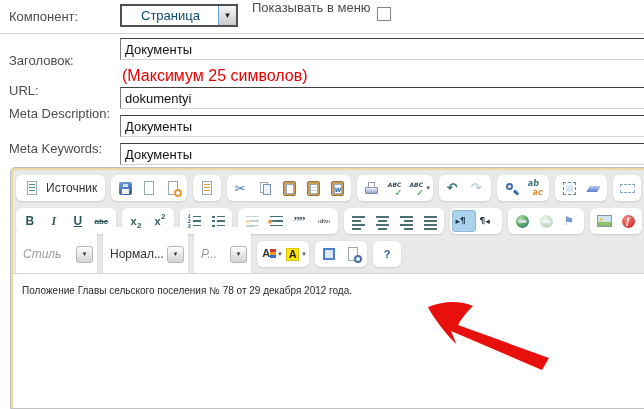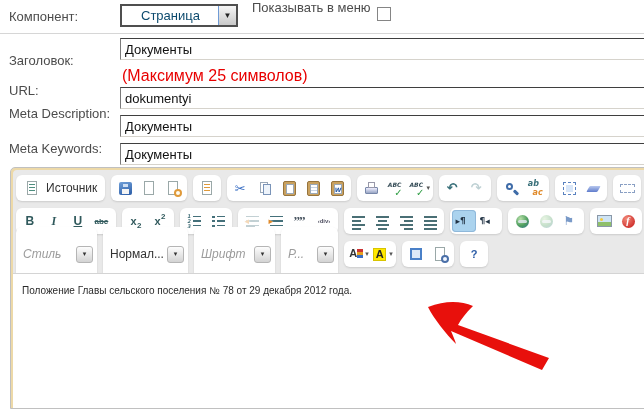--- a/index.html
+++ b/index.html
@@ -356,26 +356,20 @@
           </span>
         </span>
         <span class="tb-group">
           <span class="combo">
             <span class="combo-label w-format">Нормал...</span>
             <span class="combo-btn">▾</span>
           </span>
         </span>
         <span class="tb-group">
           <span class="combo disabled">
-            <span class="combo-label w-font">Шрифт</span>
-            <span class="combo-btn">▾</span>
-          </span>
-        </span>
-        <span class="tb-group">
-          <span class="combo disabled">
             <span class="combo-label w-size">Р...</span>
             <span class="combo-btn">▾</span>
           </span>
         </span>
         <span class="tb-group">
           <span class="tb-btn">
             <i class="ic ic-text-color"></i>
             <span class="caret">▾</span>
           </span>
           <span class="tb-btn">

